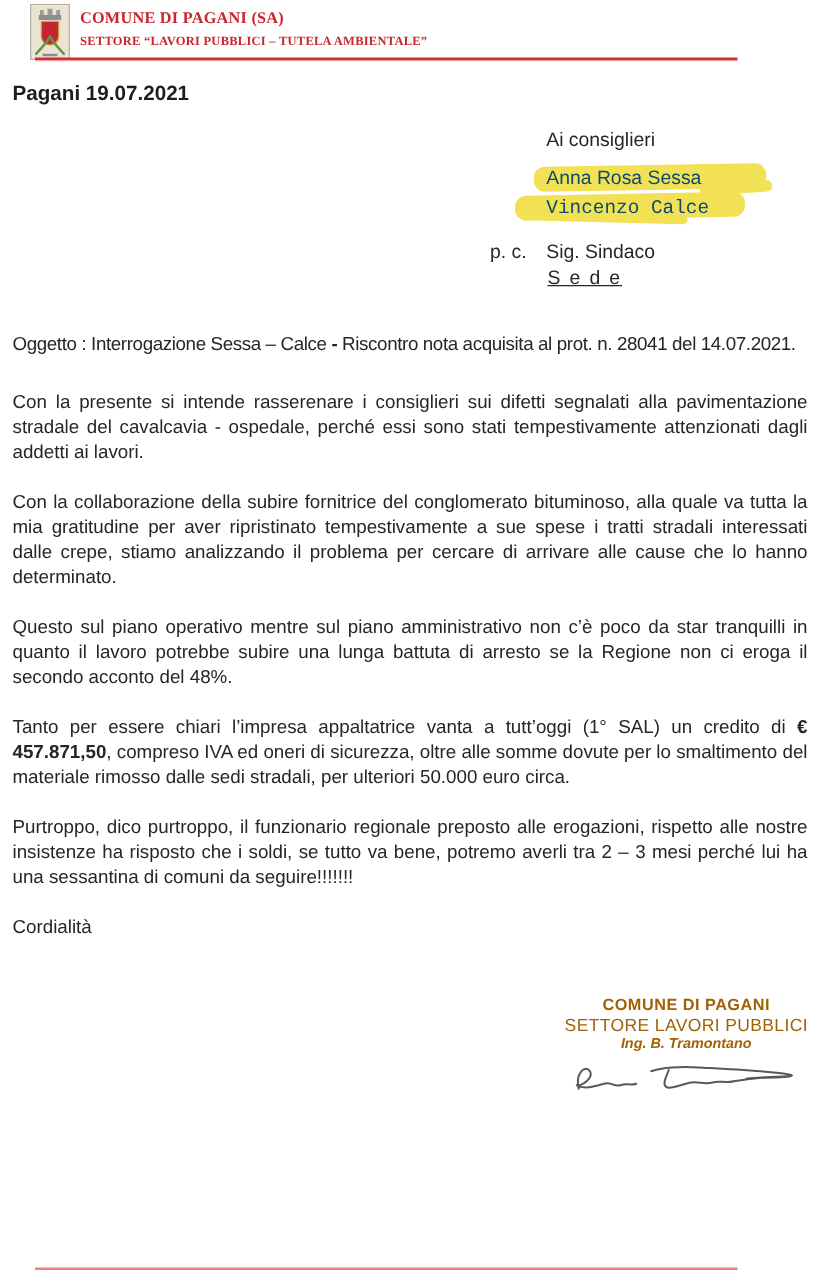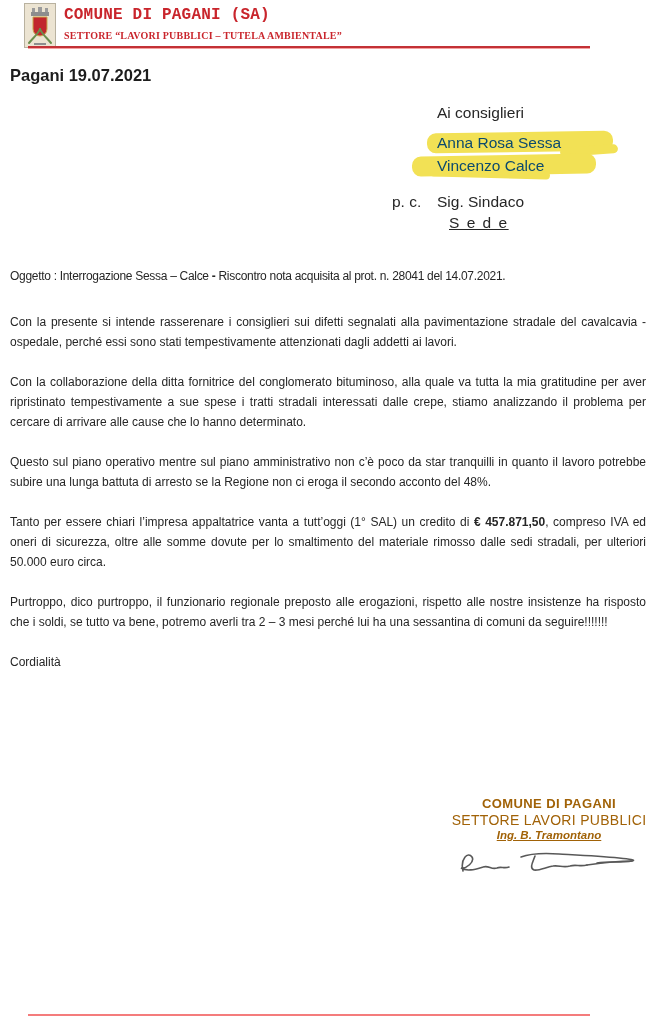--- a/index.html
+++ b/index.html
@@ -5,51 +5,51 @@
   html,body{margin:0;padding:0;background:#888;}
   .page{
     position:relative;width:656px;height:1024px;background:#ffffff;
     margin:0 auto;overflow:hidden;
     font-family:"Liberation Sans",sans-serif;color:#262626;
   }
   
   .letterhead{position:absolute;top:3px;left:24px;display:flex;}
   .logo{width:32px;height:45px;flex:0 0 auto;}
   .head-text{margin-left:8px;padding-top:3px;font-family:"Liberation Serif",serif;color:#c9252c;font-weight:bold;}
-  .org-name{font-size:16px;letter-spacing:.2px;font-family:Liberation Mono, monospace;}
+  .org-name{font-size:13px;letter-spacing:.2px;}
   .dept-name{font-size:10px;margin-top:6px;letter-spacing:.2px;}
   .head-rule{position:absolute;top:46px;left:28px;width:562px;height:3px;
     background:linear-gradient(to bottom,#c33236 0 62%,#f5a1a1 62% 100%);}
   
   .place-date{position:absolute;top:66px;left:10px;font-size:16.5px;font-weight:bold;color:#1d1d1d;text-align:center;}
   
   .recipients div{position:absolute;font-size:15.5px;}
   .to-label{top:104px;left:437px;}
   .hl{position:absolute;background:#f2e155;border-radius:9px;z-index:0;}
   .hl1{top:132px;left:427px;width:186px;height:20px;transform:rotate(-.9deg);}
   .hl1b{top:146px;left:560px;width:58px;height:9px;transform:rotate(-4deg);border-radius:5px;}
   .hl2{top:155px;left:412px;width:184px;height:20px;transform:rotate(-1.1deg);}
   .hl2b{top:170px;left:430px;width:120px;height:8px;transform:rotate(1.5deg);border-radius:5px;}
   .name{z-index:1;color:#0c4a6e;}
   .name1{top:134px;left:437px;}
-  .name2{top:157px;left:437px;}
+  .name2{top:157px;left:437px;font-family:Liberation Mono, monospace;}
   .cc-label{top:193px;left:392px;}
   .cc-name{top:193px;left:437px;}
-  .sede{top:214px;left:449px;text-decoration:underline;letter-spacing:1.5px;}
+  .sede{top:214px;left:438px;text-decoration:underline;letter-spacing:1.5px;}
   
-  .body{position:absolute;top:266px;left:10px;width:636px;font-size:12px;line-height:20px;}
+  .body{position:absolute;top:266px;left:10px;width:636px;font-size:15px;line-height:20px;}
   .body p{margin:0 0 20px 0;text-align:justify;}
   p.subject{white-space:nowrap;letter-spacing:-.3px;margin-bottom:26px;text-align:left;}
   p.subject b{font-weight:bold;}
   .closing{text-align:left;}
   
   .signature{position:absolute;top:796px;left:449px;width:200px;text-align:center;color:#a16207;}
   .sig-org{font-size:13px;font-weight:bold;letter-spacing:.4px;}
   .sig-dept{font-size:14px;margin-top:1px;letter-spacing:.3px;}
-  .sig-name{font-size:11.5px;font-style:italic;font-weight:bold;margin-top:1px;text-decoration:underline;}
+  .sig-name{font-size:11.5px;font-style:italic;font-weight:bold;margin-top:1px;}
   .sig-scribble{display:block;margin-top:2px;}
   
   .bottom-rule{position:absolute;top:1014px;left:28px;width:562px;height:2px;background:#f47c7c;}
 </style>
 </head>
 <body>
 
 <div class="page">
 
   <div class="letterhead">
@@ -85,21 +85,21 @@
     <div class="name name1">Anna Rosa Sessa</div>
     <div class="name name2">Vincenzo Calce</div>
     <div class="cc-label">p. c.</div>
     <div class="cc-name">Sig. Sindaco</div>
     <div class="sede">S e d e</div>
   </div>
 
   <div class="body">
     <p class="subject"><span>Oggetto : Interrogazione Sessa – Calce </span><b>-</b><span> Riscontro nota acquisita al prot. n. 28041 del 14.07.2021.</span></p>
     <p>Con la presente si intende rasserenare i consiglieri sui difetti segnalati alla pavimentazione stradale del cavalcavia - ospedale, perché essi sono stati tempestivamente attenzionati dagli addetti ai lavori.</p>
-    <p>Con la collaborazione della ditta fornitrice del conglomerato bituminoso, alla quale va tutta la mia gratitudine per aver ripristinato tempestivamente a sue spese i tratti stradali interessati dalle crepe, stiamo analizzando il problema per cercare di arrivare alle cause che lo hanno determinato.</p>
+    <p>Con la collaborazione della subire fornitrice del conglomerato bituminoso, alla quale va tutta la mia gratitudine per aver ripristinato tempestivamente a sue spese i tratti stradali interessati dalle crepe, stiamo analizzando il problema per cercare di arrivare alle cause che lo hanno determinato.</p>
     <p>Questo sul piano operativo mentre sul piano amministrativo non c’è poco da star tranquilli in quanto il lavoro potrebbe subire una lunga battuta di arresto se la Regione non ci eroga il secondo acconto del 48%.</p>
     <p><span>Tanto per essere chiari l’impresa appaltatrice vanta a tutt’oggi (1° SAL) un credito di </span><b>€ 457.871,50</b><span>, compreso IVA ed oneri di sicurezza, oltre alle somme dovute per lo smaltimento del materiale rimosso dalle sedi stradali, per ulteriori 50.000 euro circa.</span></p>
     <p>Purtroppo, dico purtroppo, il funzionario regionale preposto alle erogazioni, rispetto alle nostre insistenze ha risposto che i soldi, se tutto va bene, potremo averli tra 2 – 3 mesi perché lui ha una sessantina di comuni da seguire!!!!!!!</p>
     <p class="closing">Cordialità</p>
   </div>
 
   <div class="signature">
     <div class="sig-org">COMUNE DI PAGANI</div>
     <div class="sig-dept">SETTORE LAVORI PUBBLICI</div>
     <div class="sig-name">Ing. B. Tramontano</div>

